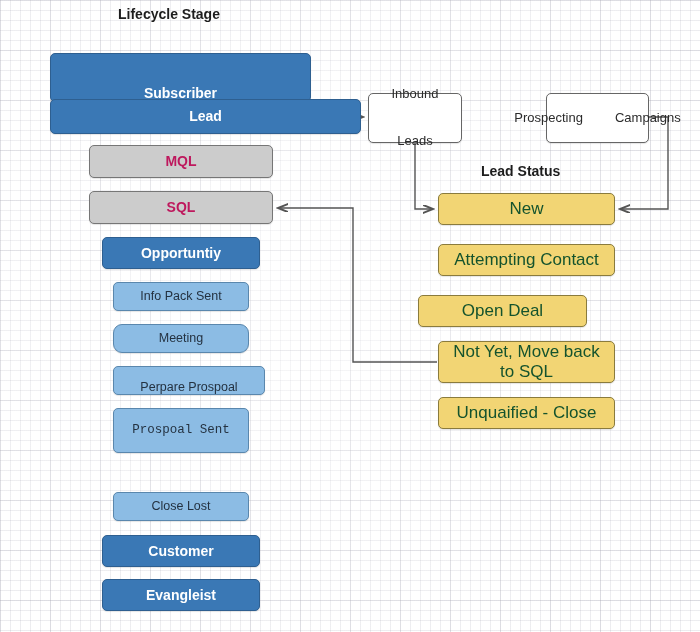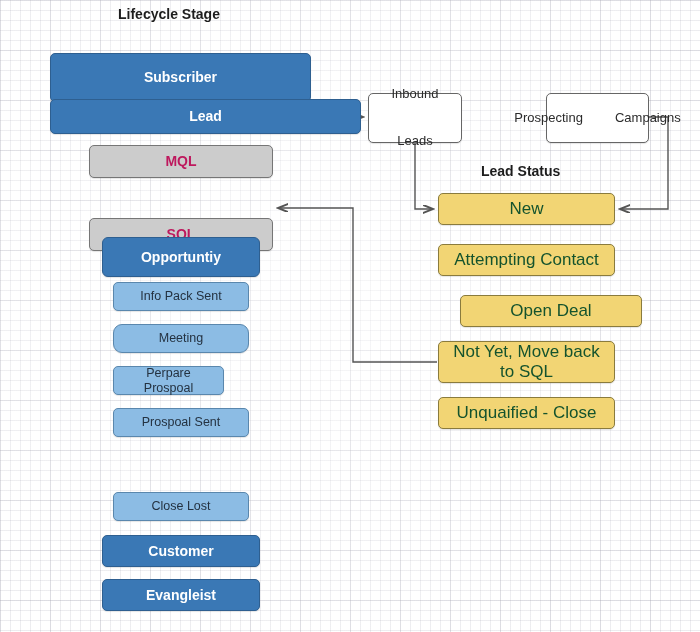--- a/index.html
+++ b/index.html
@@ -128,53 +128,53 @@
 
     <path d="M311,117 L363,117" marker-end="url(#arrow)"></path>
 
     <path d="M415,143 L415,209 L433,209" marker-end="url(#arrow)"></path>
 
     <path d="M649,117 L668,117 L668,209 L620,209" marker-end="url(#arrow)"></path>
 
     <path d="M437,362 L353,362 L353,208 L278,208" marker-end="url(#arrow)"></path>
   </svg>
 
-  <div class="node primary" style="left:50px; top:53px; width:261px; height:49px;">
+  <div class="node primary" style="left:50px; top:53px; width:261px; height:49px;align-items:flex-end;">
     <span>Subscriber</span>
   </div>
 
   <div class="node primary" style="left:50px; top:99px; width:311px; height:35px;">
     <span>Lead</span>
   </div>
 
   <div class="node muted" style="left:89px; top:145px; width:184px; height:33px;">
     <span>MQL</span>
   </div>
 
-  <div class="node muted" style="left:89px; top:191px; width:184px; height:33px;margin-top:27px;">
+  <div class="node muted" style="left:89px; top:191px; width:184px; height:33px;">
     <span>SQL</span>
   </div>
 
-  <div class="node primary" style="left:102px; top:237px; width:158px; height:40px;border-radius:6px;">
+  <div class="node primary" style="left:102px; top:237px; width:158px; height:32px;">
     <span>Opportuntiy</span>
   </div>
 
   <div class="node secondary" style="left:113px; top:282px; width:136px; height:29px;">
     <span>Info Pack Sent</span>
   </div>
 
   <div class="node secondary" style="left:113px; top:324px; width:136px; height:29px;border-radius:9px;">
     <span>Meeting</span>
   </div>
 
-  <div class="node secondary" style="left:113px; top:366px; width:111px; height:29px;">
+  <div class="node secondary" style="left:113px; top:366px; width:152px; height:29px;align-items:flex-end;">
     <span>Perpare Prospoal</span>
   </div>
 
-  <div class="node secondary" style="left:113px; top:408px; width:136px; height:29px;">
+  <div class="node secondary" style="left:113px; top:408px; width:136px; height:45px;font-family:Liberation Mono, monospace;">
     <span>Prospoal Sent</span>
   </div>
 
 
   <div class="node secondary" style="left:113px; top:492px; width:136px; height:29px;">
     <span>Close Lost</span>
   </div>
 
   <div class="node primary" style="left:102px; top:535px; width:158px; height:32px;">
     <span>Customer</span>
@@ -195,21 +195,21 @@
   </div>
 
   <div class="node status" style="left:438px; top:193px; width:177px; height:32px;">
     <span>New</span>
   </div>
 
   <div class="node status" style="left:438px; top:244px; width:177px; height:32px;">
     <span>Attempting Contact</span>
   </div>
 
-  <div class="node status" style="left:460px; top:295px; width:182px; height:32px;">
+  <div class="node status" style="left:418px; top:295px; width:169px; height:32px;">
     <span>Open Deal</span>
   </div>
 
   <div class="node status" style="left:438px; top:341px; width:177px; height:42px;">
     <span>Not Yet, Move back to SQL</span>
   </div>
 
   <div class="node status" style="left:438px; top:397px; width:177px; height:32px;">
     <span>Unquaified - Close</span>
   </div>

